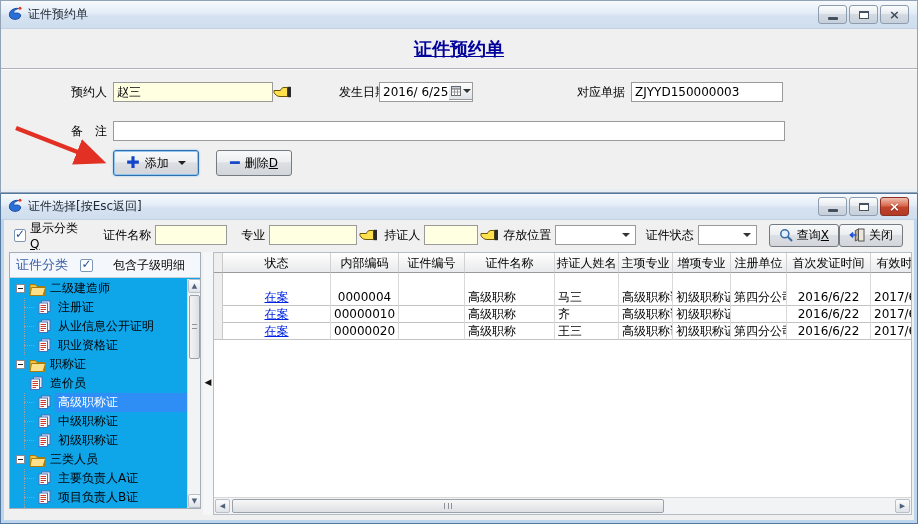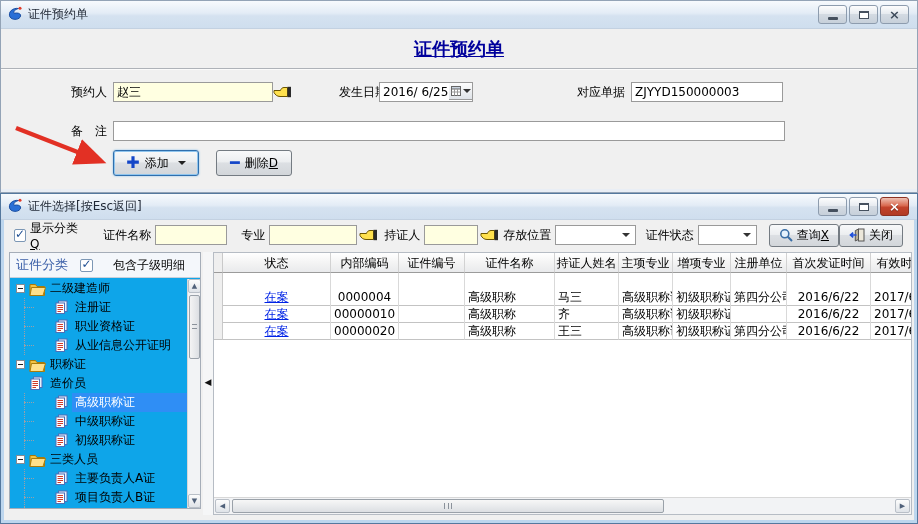--- a/index.html
+++ b/index.html
@@ -81,21 +81,21 @@
   
   .tree-panel { position:absolute; left:4px; top:2px; width:192px; bottom:8px;
     background:#0ea5e9; border:1px solid #a5adb8; overflow:hidden; }
   .tree-header { height:25px; display:flex; align-items:center; padding:0 6px;
     background:#f4f7fb; border-bottom:1px solid #c8d0da; }
   .tree-title { color:#3a5fa8; font-size:13px; }
   .tree-header .cb { margin-left:12px; }
   .tree-header .cb-lab { margin-left:20px; }
   .tree-body { position:absolute; top:26px; left:0; right:13px; bottom:0; overflow:hidden; }
   .tree-row { height:19px; display:flex; align-items:center; padding-left:6px; position:relative; white-space:nowrap; }
-  .tree-row.child { padding-left:44px; }
+  .tree-row.child { padding-left:27px; }
   .tree-row.child::before { content:""; position:absolute; left:14px; top:9px; width:10px;
     border-top:1px dotted #9aa0a8; }
   .tree-row.child::after { content:""; position:absolute; left:14px; top:0; bottom:0;
     border-left:1px dotted #9aa0a8; }
   .expand-box { width:9px; height:9px; border:1px solid #848b94; background:#fff; margin-right:4px;
     position:relative; flex:none; }
   .expand-box::before { content:""; position:absolute; left:1px; right:1px; top:3px; height:1px; background:#222; }
   .expand-spacer { width:13px; flex:none; }
   .ticon { width:18px; flex:none; display:flex; align-items:center; }
   .tree-label { padding:1px 3px; }
@@ -342,34 +342,34 @@
   <span class="ticon">
     <svg width="15" height="15" viewBox="0 0 15 15">
       <rect x="4.5" y="1" width="8.5" height="10.5" fill="#e8f0fc" stroke="#4d6fb8"></rect>
       <rect x="2" y="3" width="8.5" height="10.5" fill="#ffffff" stroke="#4d6fb8"></rect>
       <line x1="3.5" y1="5.5" x2="9" y2="5.5" stroke="#d03a2a"></line>
       <line x1="3.5" y1="7.5" x2="9" y2="7.5" stroke="#d03a2a"></line>
       <line x1="3.5" y1="9.5" x2="9" y2="9.5" stroke="#d03a2a"></line>
       <line x1="3.5" y1="11.5" x2="7" y2="11.5" stroke="#d03a2a"></line>
     </svg>
   </span>
+<span class="tree-label">从业信息公开证明</span>
+            </div>
+            <div class="tree-row child">
+  <span class="ticon">
+    <svg width="15" height="15" viewBox="0 0 15 15">
+      <rect x="4.5" y="1" width="8.5" height="10.5" fill="#e8f0fc" stroke="#4d6fb8"></rect>
+      <rect x="2" y="3" width="8.5" height="10.5" fill="#ffffff" stroke="#4d6fb8"></rect>
+      <line x1="3.5" y1="5.5" x2="9" y2="5.5" stroke="#d03a2a"></line>
+      <line x1="3.5" y1="7.5" x2="9" y2="7.5" stroke="#d03a2a"></line>
+      <line x1="3.5" y1="9.5" x2="9" y2="9.5" stroke="#d03a2a"></line>
+      <line x1="3.5" y1="11.5" x2="7" y2="11.5" stroke="#d03a2a"></line>
+    </svg>
+  </span>
 <span class="tree-label">职业资格证</span>
-            </div>
-            <div class="tree-row child">
-  <span class="ticon">
-    <svg width="15" height="15" viewBox="0 0 15 15">
-      <rect x="4.5" y="1" width="8.5" height="10.5" fill="#e8f0fc" stroke="#4d6fb8"></rect>
-      <rect x="2" y="3" width="8.5" height="10.5" fill="#ffffff" stroke="#4d6fb8"></rect>
-      <line x1="3.5" y1="5.5" x2="9" y2="5.5" stroke="#d03a2a"></line>
-      <line x1="3.5" y1="7.5" x2="9" y2="7.5" stroke="#d03a2a"></line>
-      <line x1="3.5" y1="9.5" x2="9" y2="9.5" stroke="#d03a2a"></line>
-      <line x1="3.5" y1="11.5" x2="7" y2="11.5" stroke="#d03a2a"></line>
-    </svg>
-  </span>
-<span class="tree-label">从业信息公开证明</span>
             </div>
             <div class="tree-row">
               <span class="expand-box"></span>
   <span class="ticon">
     <svg width="17" height="14" viewBox="0 0 17 14">
       <path d="M1 2.5 h5.5 l1.5 2 H15.5 v9 H1 z" fill="#f3c242" stroke="#a87b0a"></path>
       <path d="M2.5 5.5 h14 l-2.5 8 H1 z" fill="#ffe08a" stroke="#a87b0a"></path>
     </svg>
   </span>
 <span class="tree-label">职称证</span>

